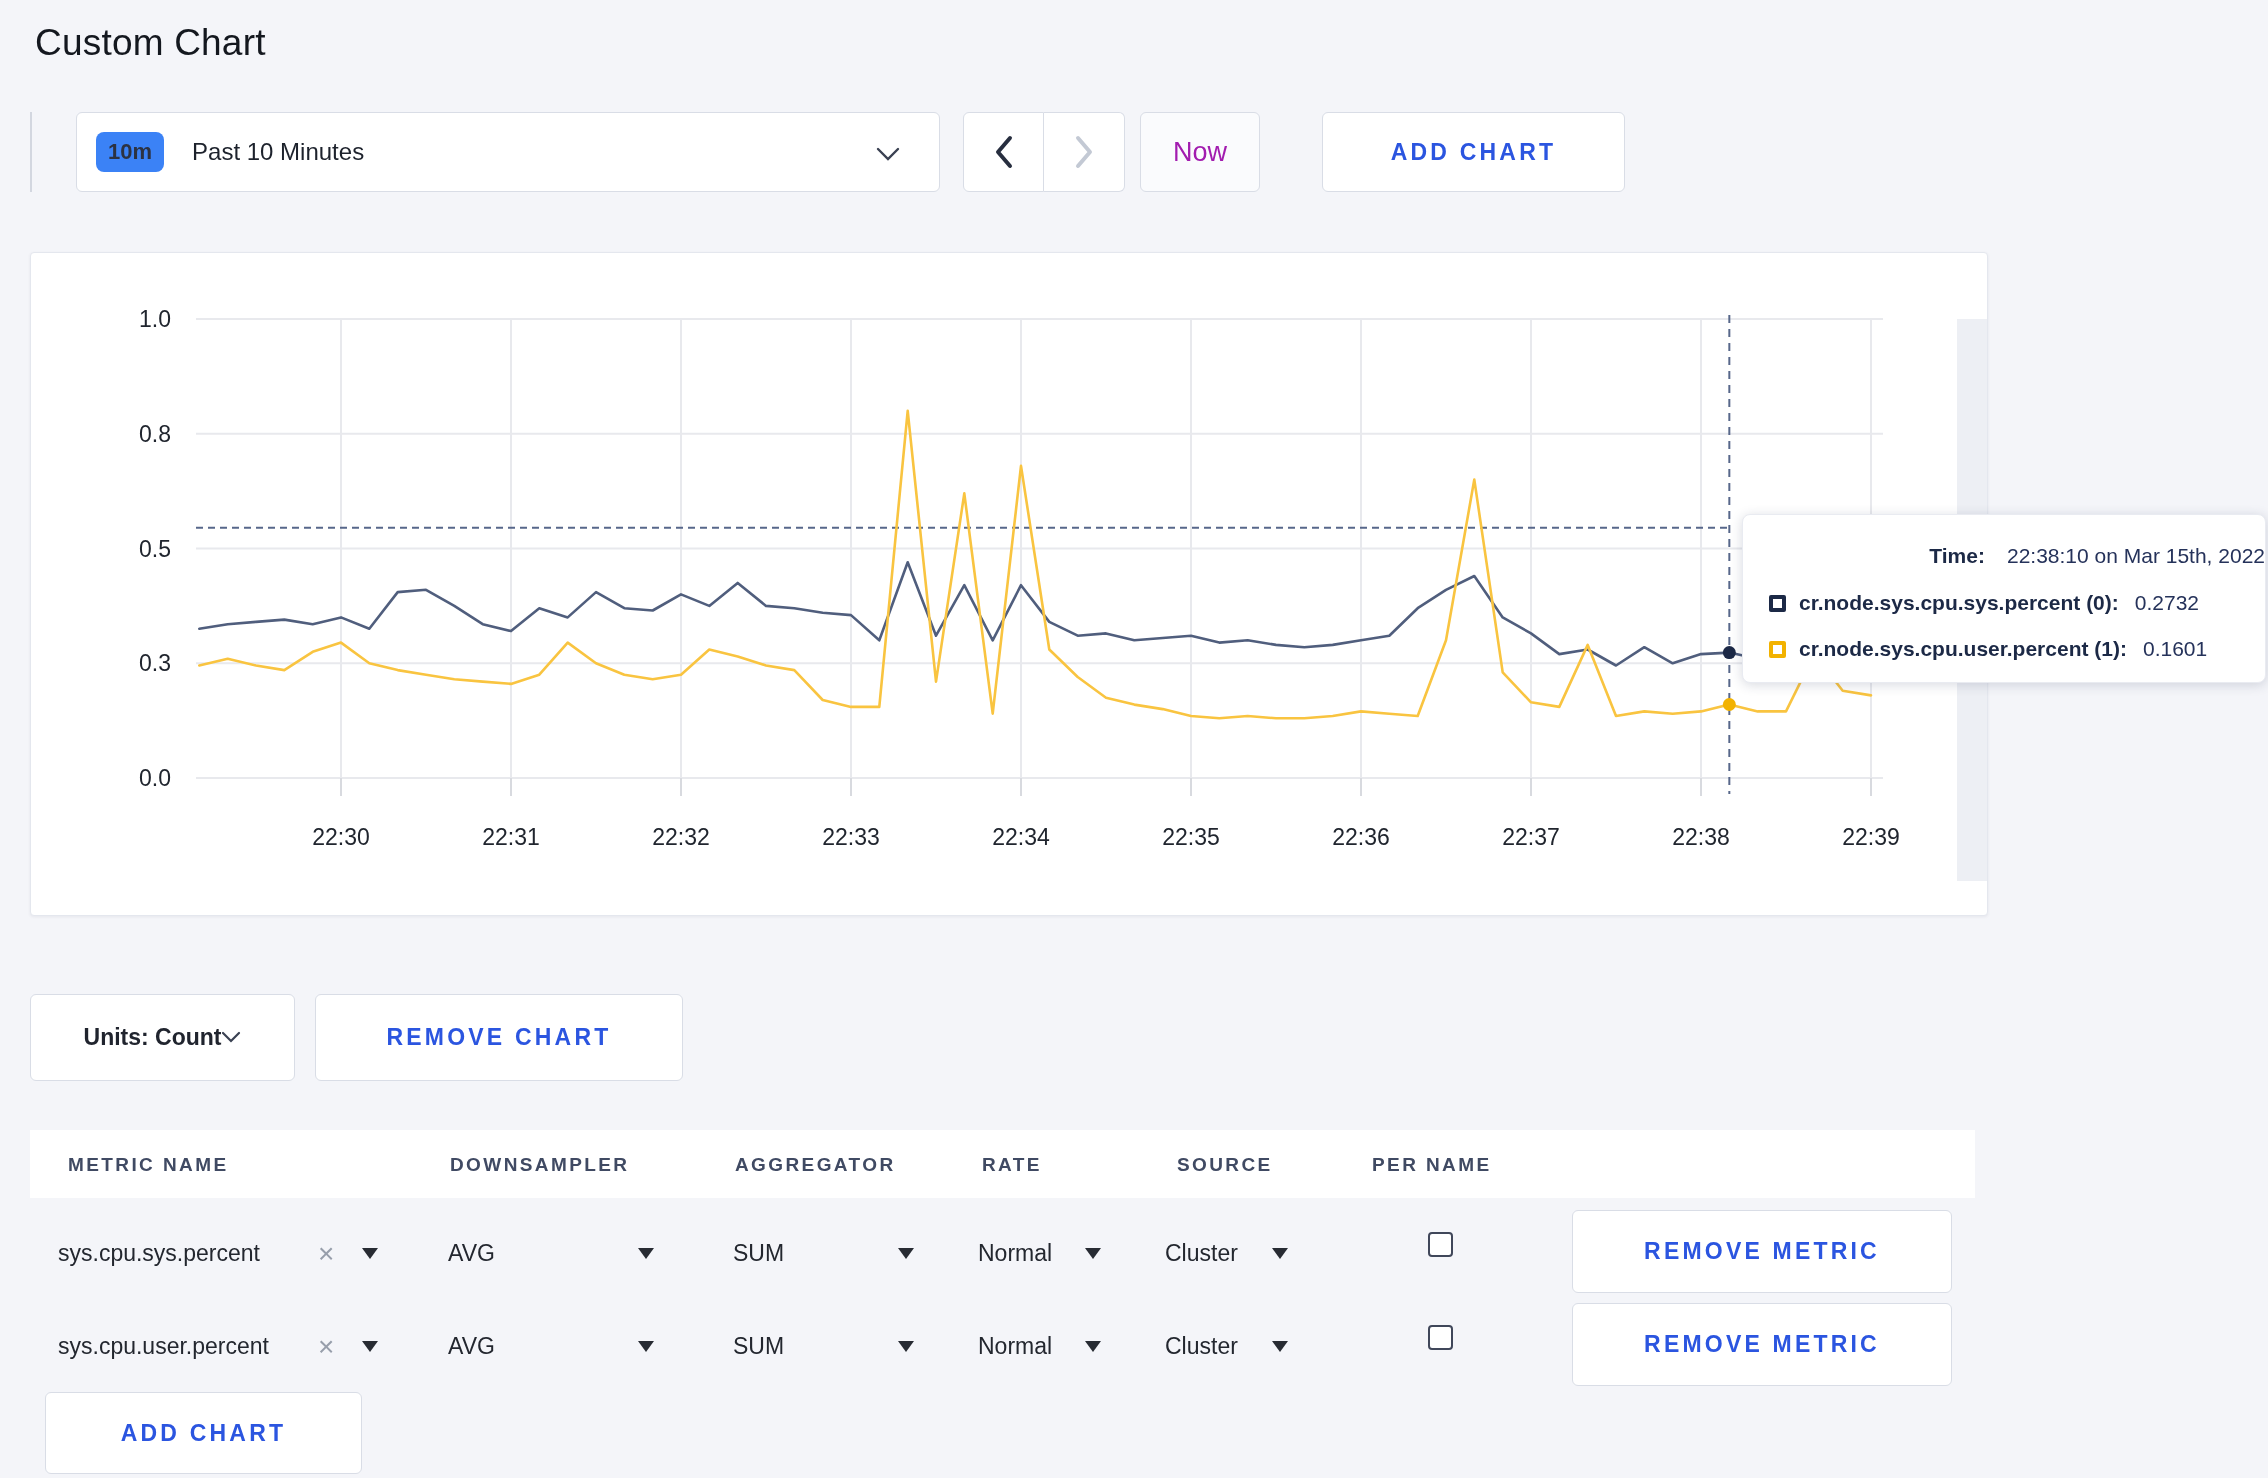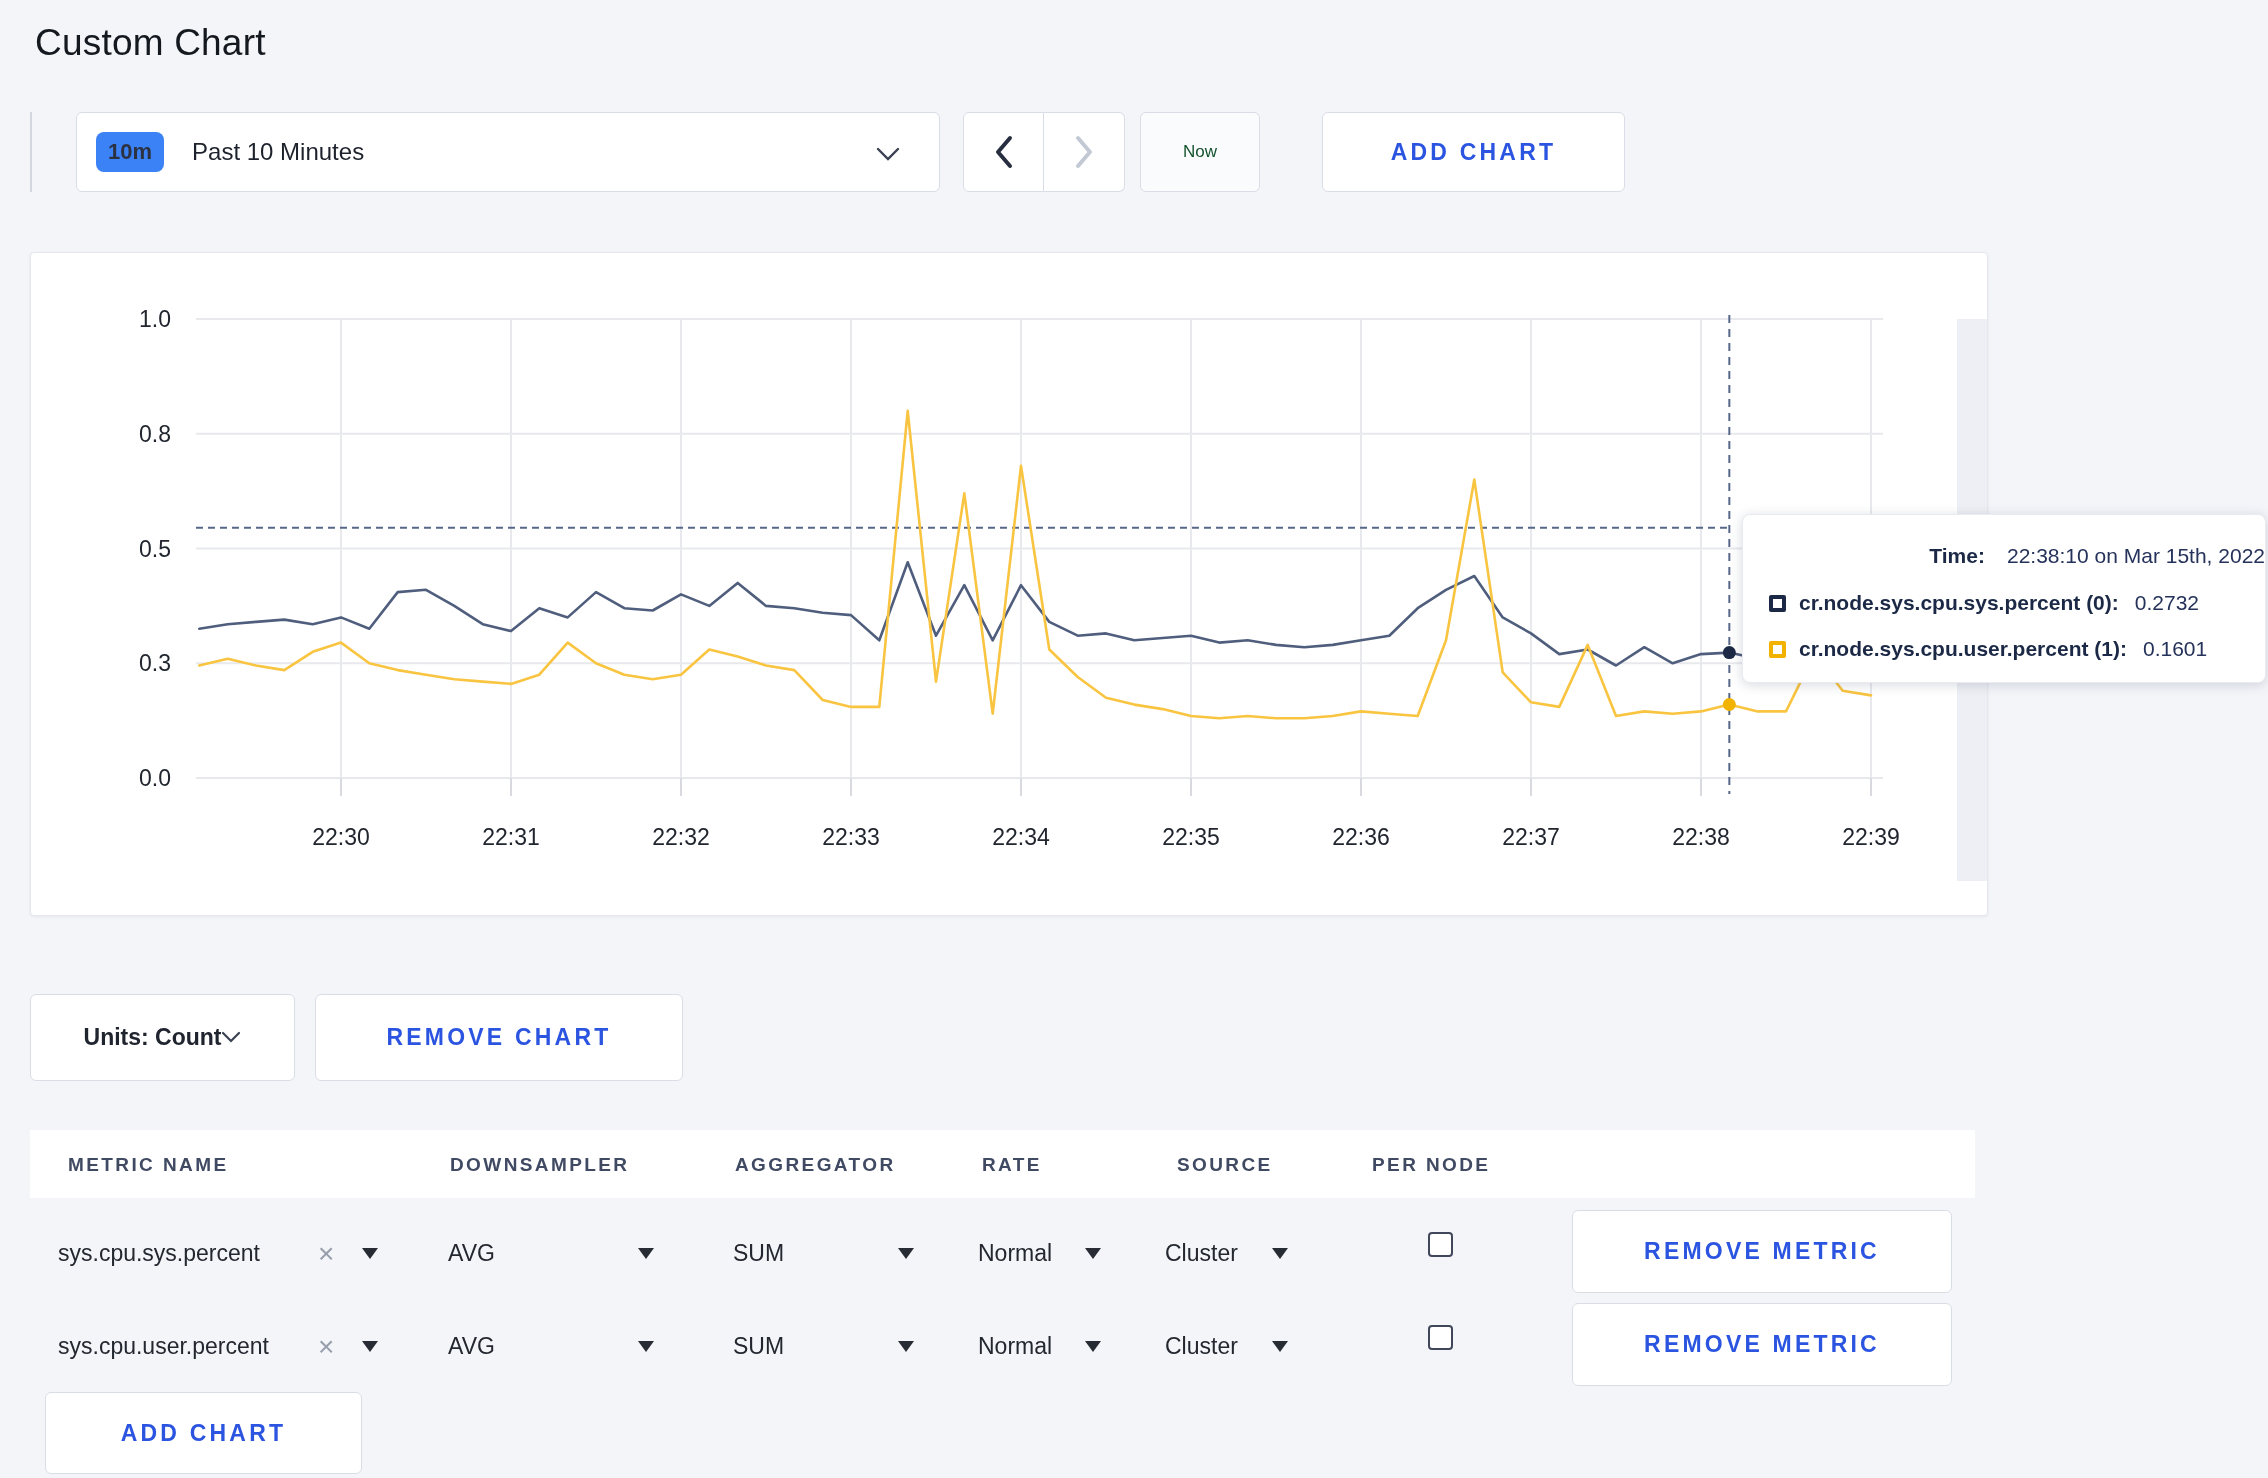--- a/index.html
+++ b/index.html
@@ -18,21 +18,21 @@
   .time-badge { margin-left:19px; background:#3b82f6; border-radius:8px; padding:7px 12px;
                 font-size:22px; font-weight:700; color:#2c3242; }
   .time-label { margin-left:28px; font-size:24px; color:#1d222c; }
   .time-caret { position:absolute; right:38px; top:33px; }
   .nav-group { left:963px; top:112px; width:162px; height:80px; display:flex; }
   .nav-btn { width:81px; height:80px; background:#fff; border:1px solid #d9dde6;
              display:flex; align-items:center; justify-content:center; cursor:pointer; }
   .nav-prev { border-radius:6px 0 0 6px; }
   .nav-next { border-radius:0 6px 6px 0; border-left:none; }
   .now-btn { left:1140px; top:112px; width:120px; height:80px; background:#fafbfd;
-             font-size:17px; color:#14532d; }
+             font-size:27px; color:#a21caf; }
   .blue-btn { font-size:23px; font-weight:600; color:#2b55e0; letter-spacing:3.2px; }
   .add-chart { left:1322px; top:112px; width:303px; height:80px; }
 
   
   .chart-card { left:30px; top:252px; width:1958px; height:664px; background:#fff;
                 border:1px solid #e4e7ee; border-radius:4px; box-shadow:0 1px 3px rgba(60,70,90,.08); }
   .chart-card svg { position:absolute; left:0; top:0; }
 
   
   .tooltip { left:1742px; top:514px; width:524px; height:169px; background:#fff;
@@ -175,21 +175,21 @@
     </svg>
   </div>
   <div class="abs btn blue-btn remove-chart">REMOVE CHART</div>
 
   <div class="abs table-head">
     <span class="th" style="left:38px">METRIC NAME</span>
     <span class="th" style="left:420px">DOWNSAMPLER</span>
     <span class="th" style="left:705px">AGGREGATOR</span>
     <span class="th" style="left:952px">RATE</span>
     <span class="th" style="left:1147px">SOURCE</span>
-    <span class="th" style="left:1342px">PER NODE</span>
+    <span class="th" style="left:1342px">PER NAME</span>
   </div>
 
   <div>
     <span class="row-text" style="left:58px;  top:1240px">sys.cpu.sys.percent</span>
     <span class="row-text x-icon" style="left:318px; top:1240px">×</span>
     <span class="caret-dn abs" style="left:362px; top:1248px"></span>
     <span class="row-text" style="left:448px; top:1240px">AVG</span>
     <span class="caret-dn abs" style="left:638px; top:1248px"></span>
     <span class="row-text" style="left:733px; top:1240px">SUM</span>
     <span class="caret-dn abs" style="left:898px; top:1248px"></span>

